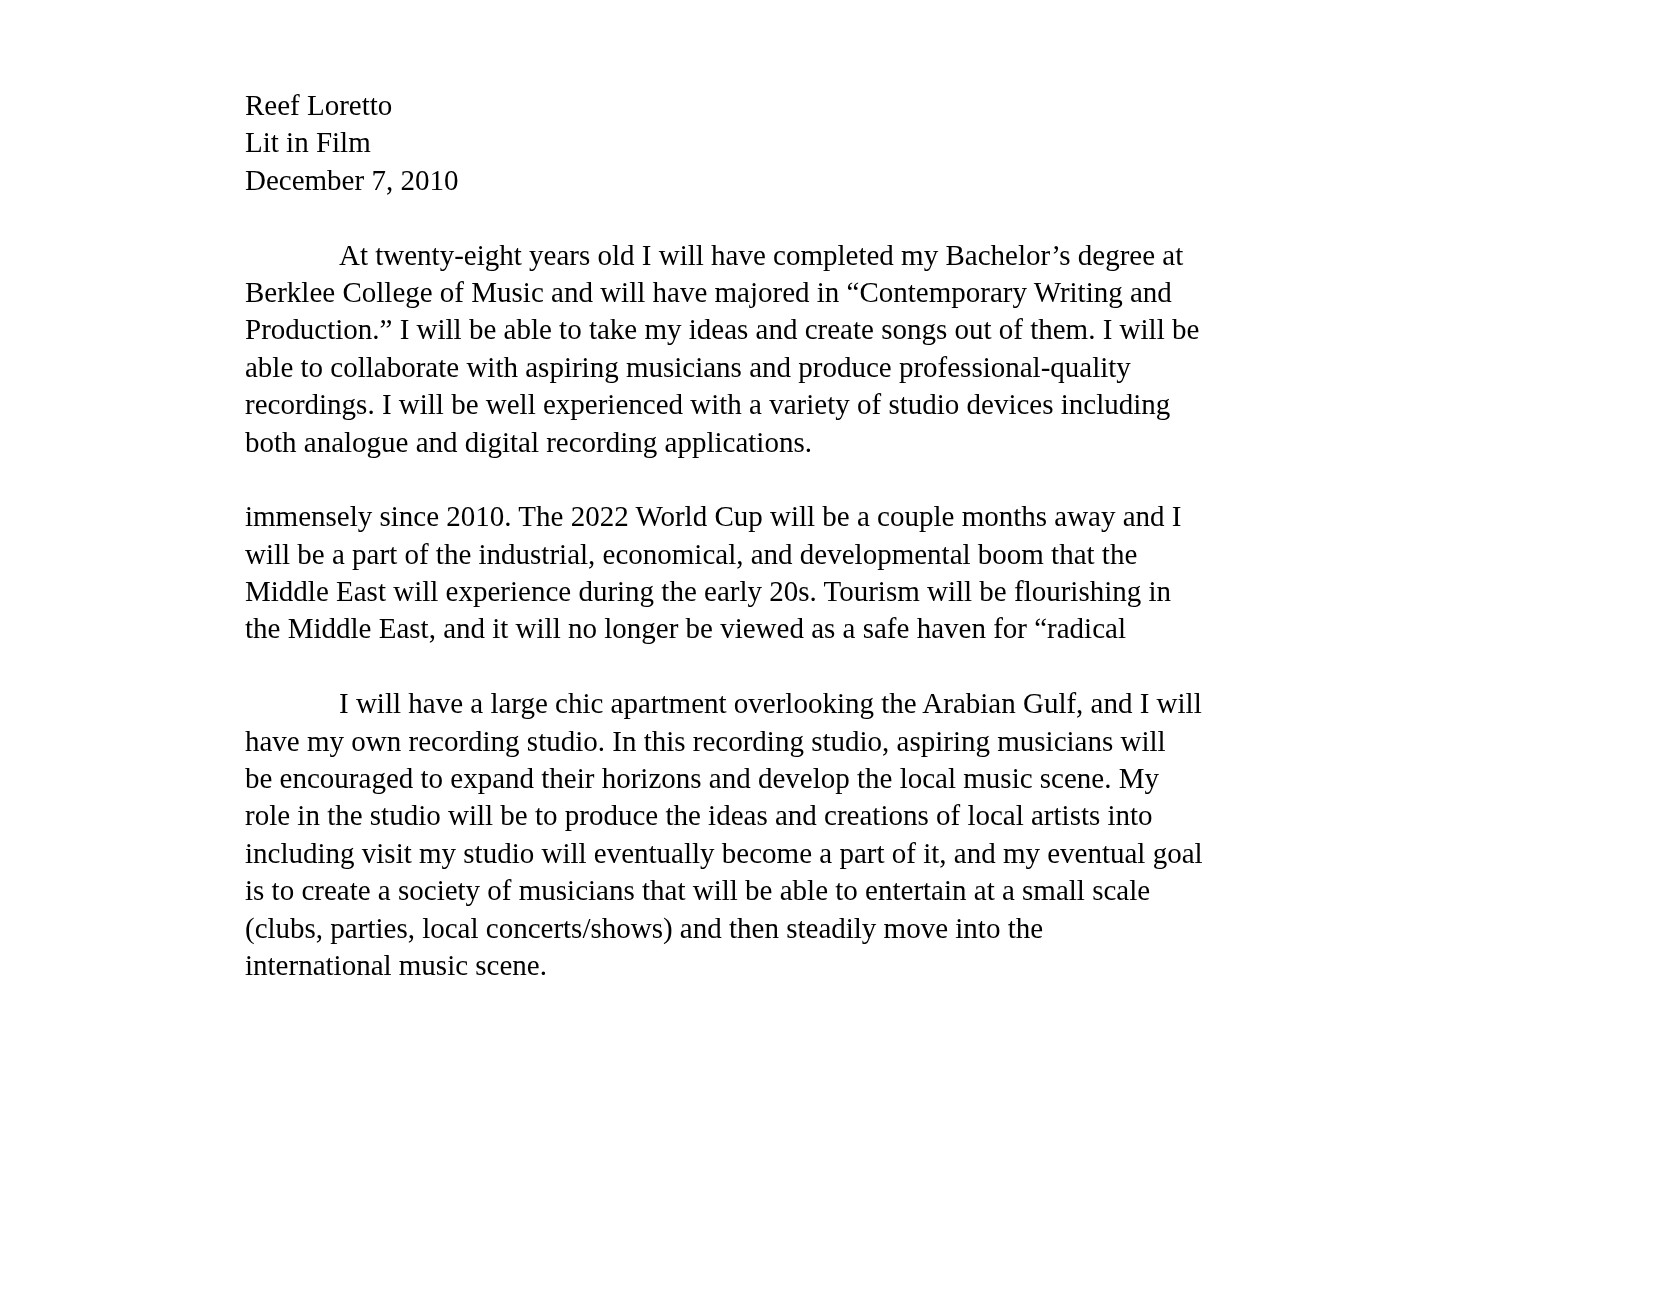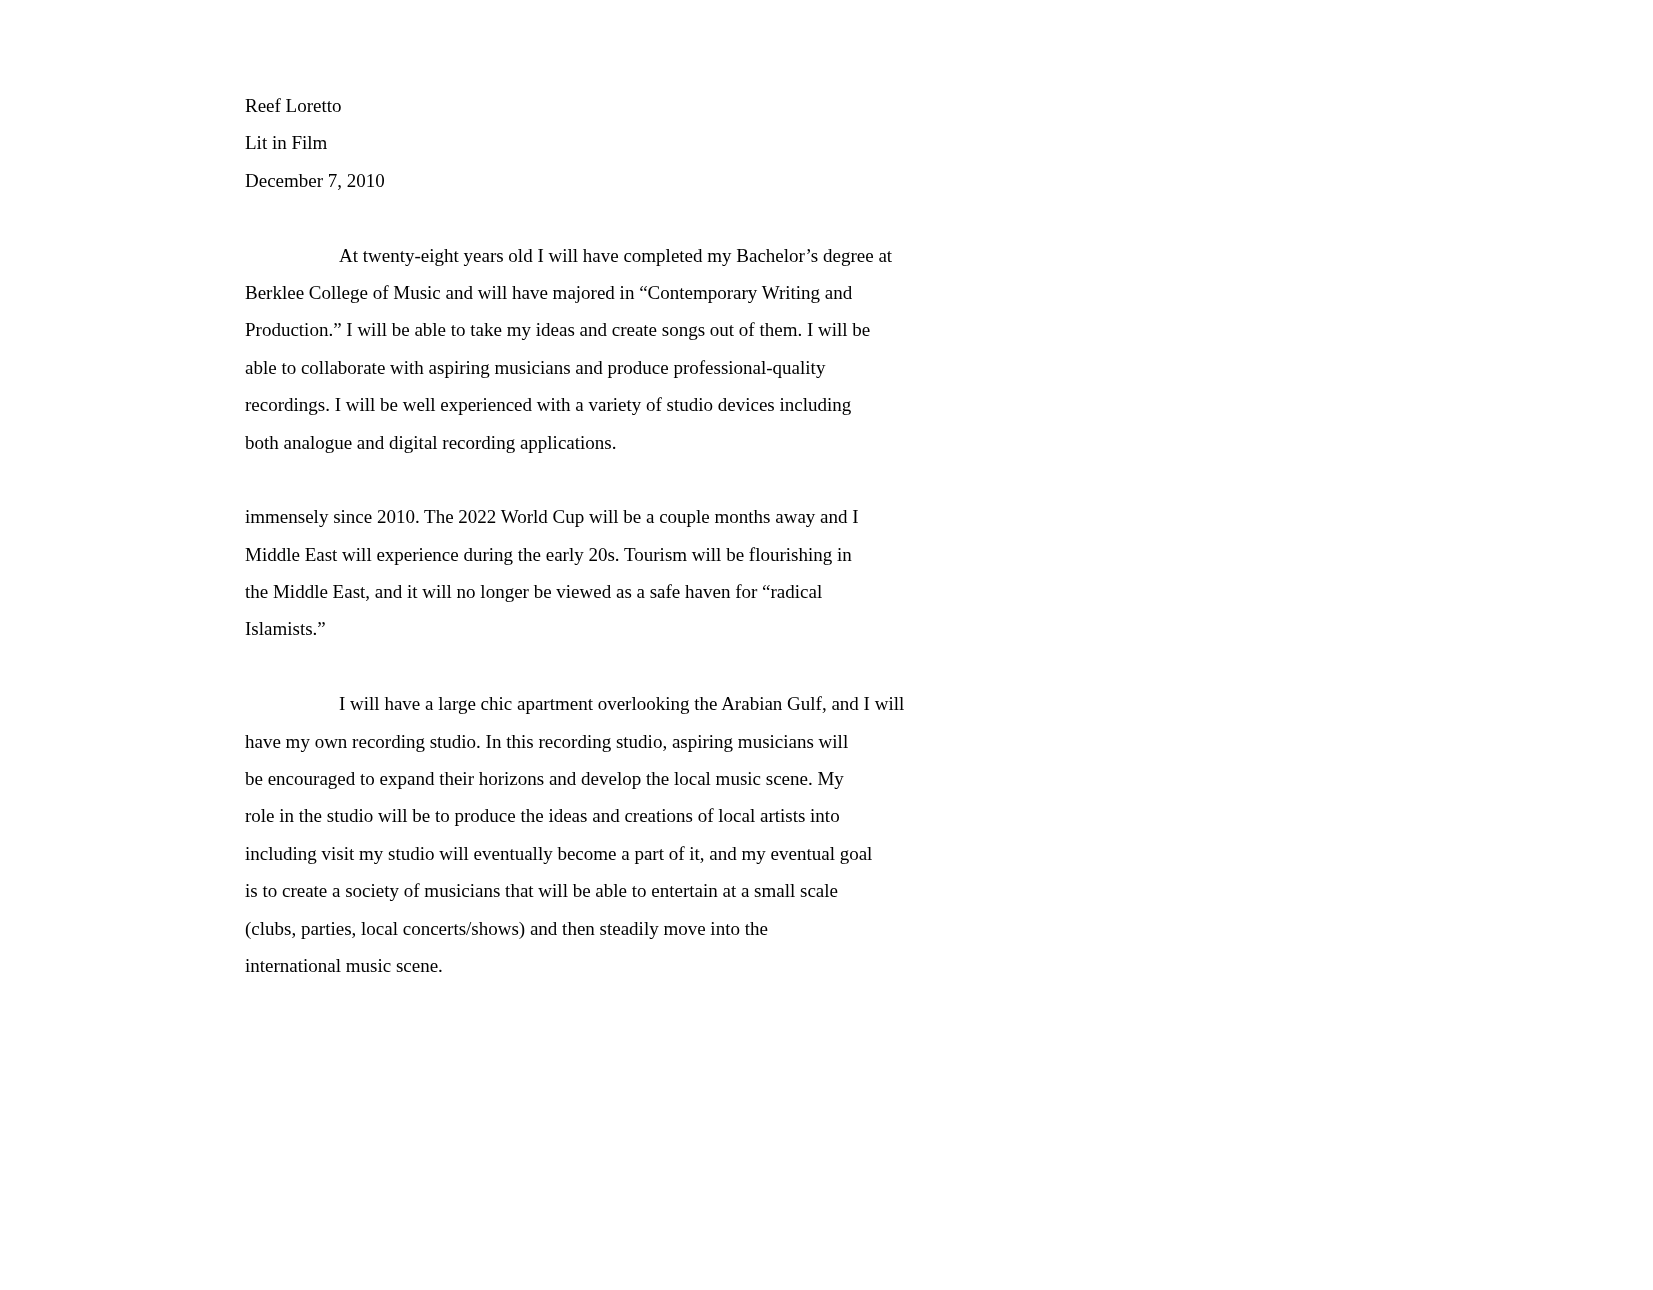--- a/index.html
+++ b/index.html
@@ -12,21 +12,21 @@
     background: #ffffff;
     overflow: hidden;
   }
   .page {
     position: relative;
     width: 1653px;
     height: 1274px;
     background: #ffffff;
     color: #000000;
     font-family: "Liberation Serif", "DejaVu Serif", serif;
-    font-size: 19px;
+    font-size: 29px;
     line-height: 37.4px;
   }
   .text-block {
     position: absolute;
     left: 245px;
     top: 87px;
     width: 1160px;
   }
   .header-block {
     margin: 0 0 37.4px 0;
@@ -59,23 +59,23 @@
         <div class="paragraph">
           <div class="line indent">At twenty-eight years old I will have completed my Bachelor’s degree at</div>
           <div class="line">Berklee College of Music and will have majored in “Contemporary Writing and</div>
           <div class="line">Production.” I will be able to take my ideas and create songs out of them. I will be</div>
           <div class="line">able to collaborate with aspiring musicians and produce professional-quality</div>
           <div class="line">recordings. I will be well experienced with a variety of studio devices including</div>
           <div class="line">both analogue and digital recording applications.</div>
         </div>
         <div class="paragraph">
           <div class="line">immensely since 2010. The 2022 World Cup will be a couple months away and I</div>
+          <div class="line">will be a part of the industrial, economical, and developmental boom that the</div>
           <div class="line">Middle East will experience during the early 20s. Tourism will be flourishing in</div>
           <div class="line">the Middle East, and it will no longer be viewed as a safe haven for “radical</div>
-          <div class="line">Islamists.”</div>
         </div>
         <div class="paragraph">
           <div class="line indent">I will have a large chic apartment overlooking the Arabian Gulf, and I will</div>
           <div class="line">have my own recording studio. In this recording studio, aspiring musicians will</div>
           <div class="line">be encouraged to expand their horizons and develop the local music scene. My</div>
           <div class="line">role in the studio will be to produce the ideas and creations of local artists into</div>
           <div class="line">including visit my studio will eventually become a part of it, and my eventual goal</div>
           <div class="line">is to create a society of musicians that will be able to entertain at a small scale</div>
           <div class="line">(clubs, parties, local concerts/shows) and then steadily move into the</div>
           <div class="line">international music scene.</div>

